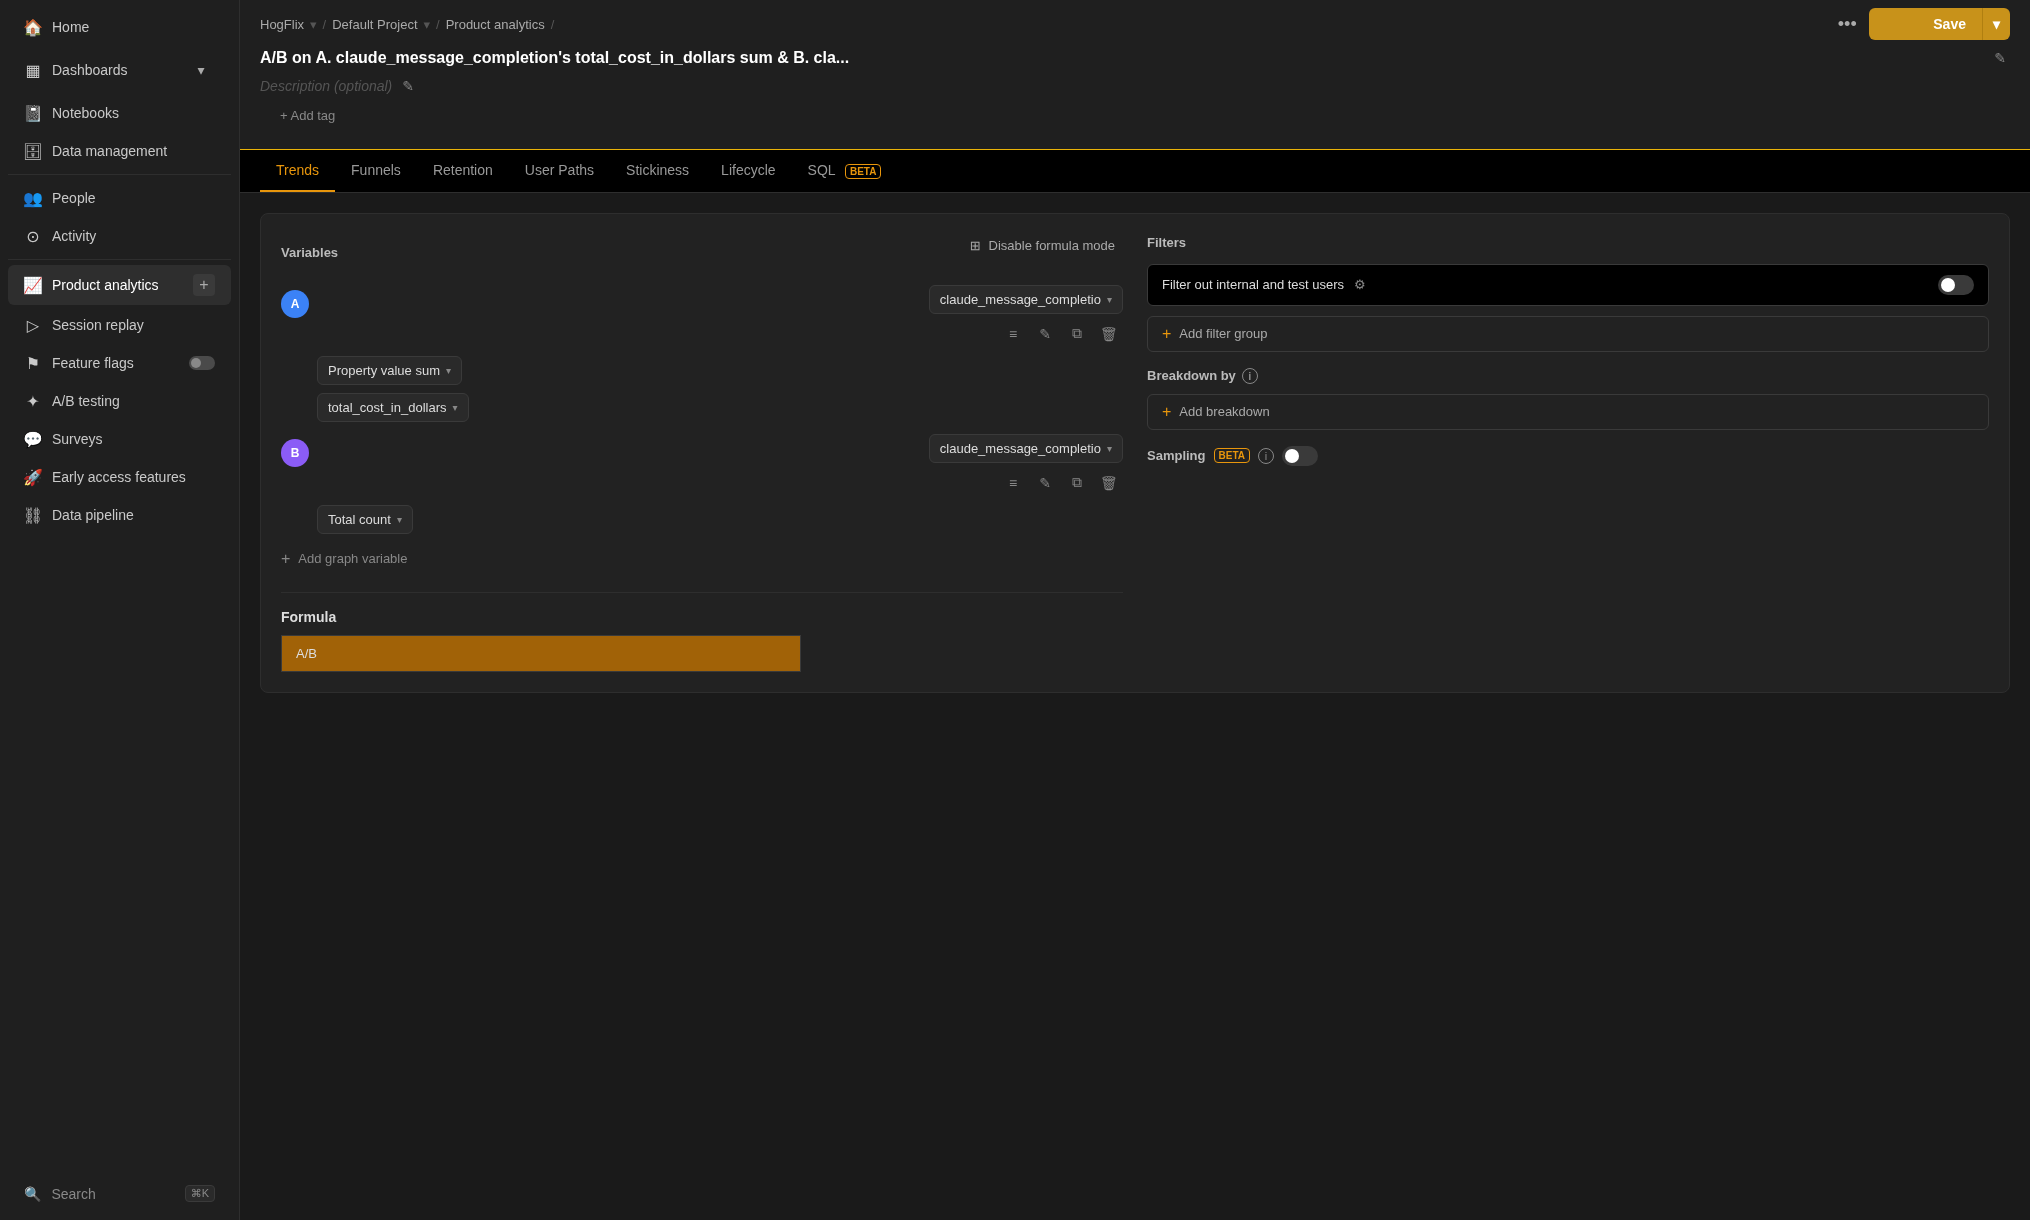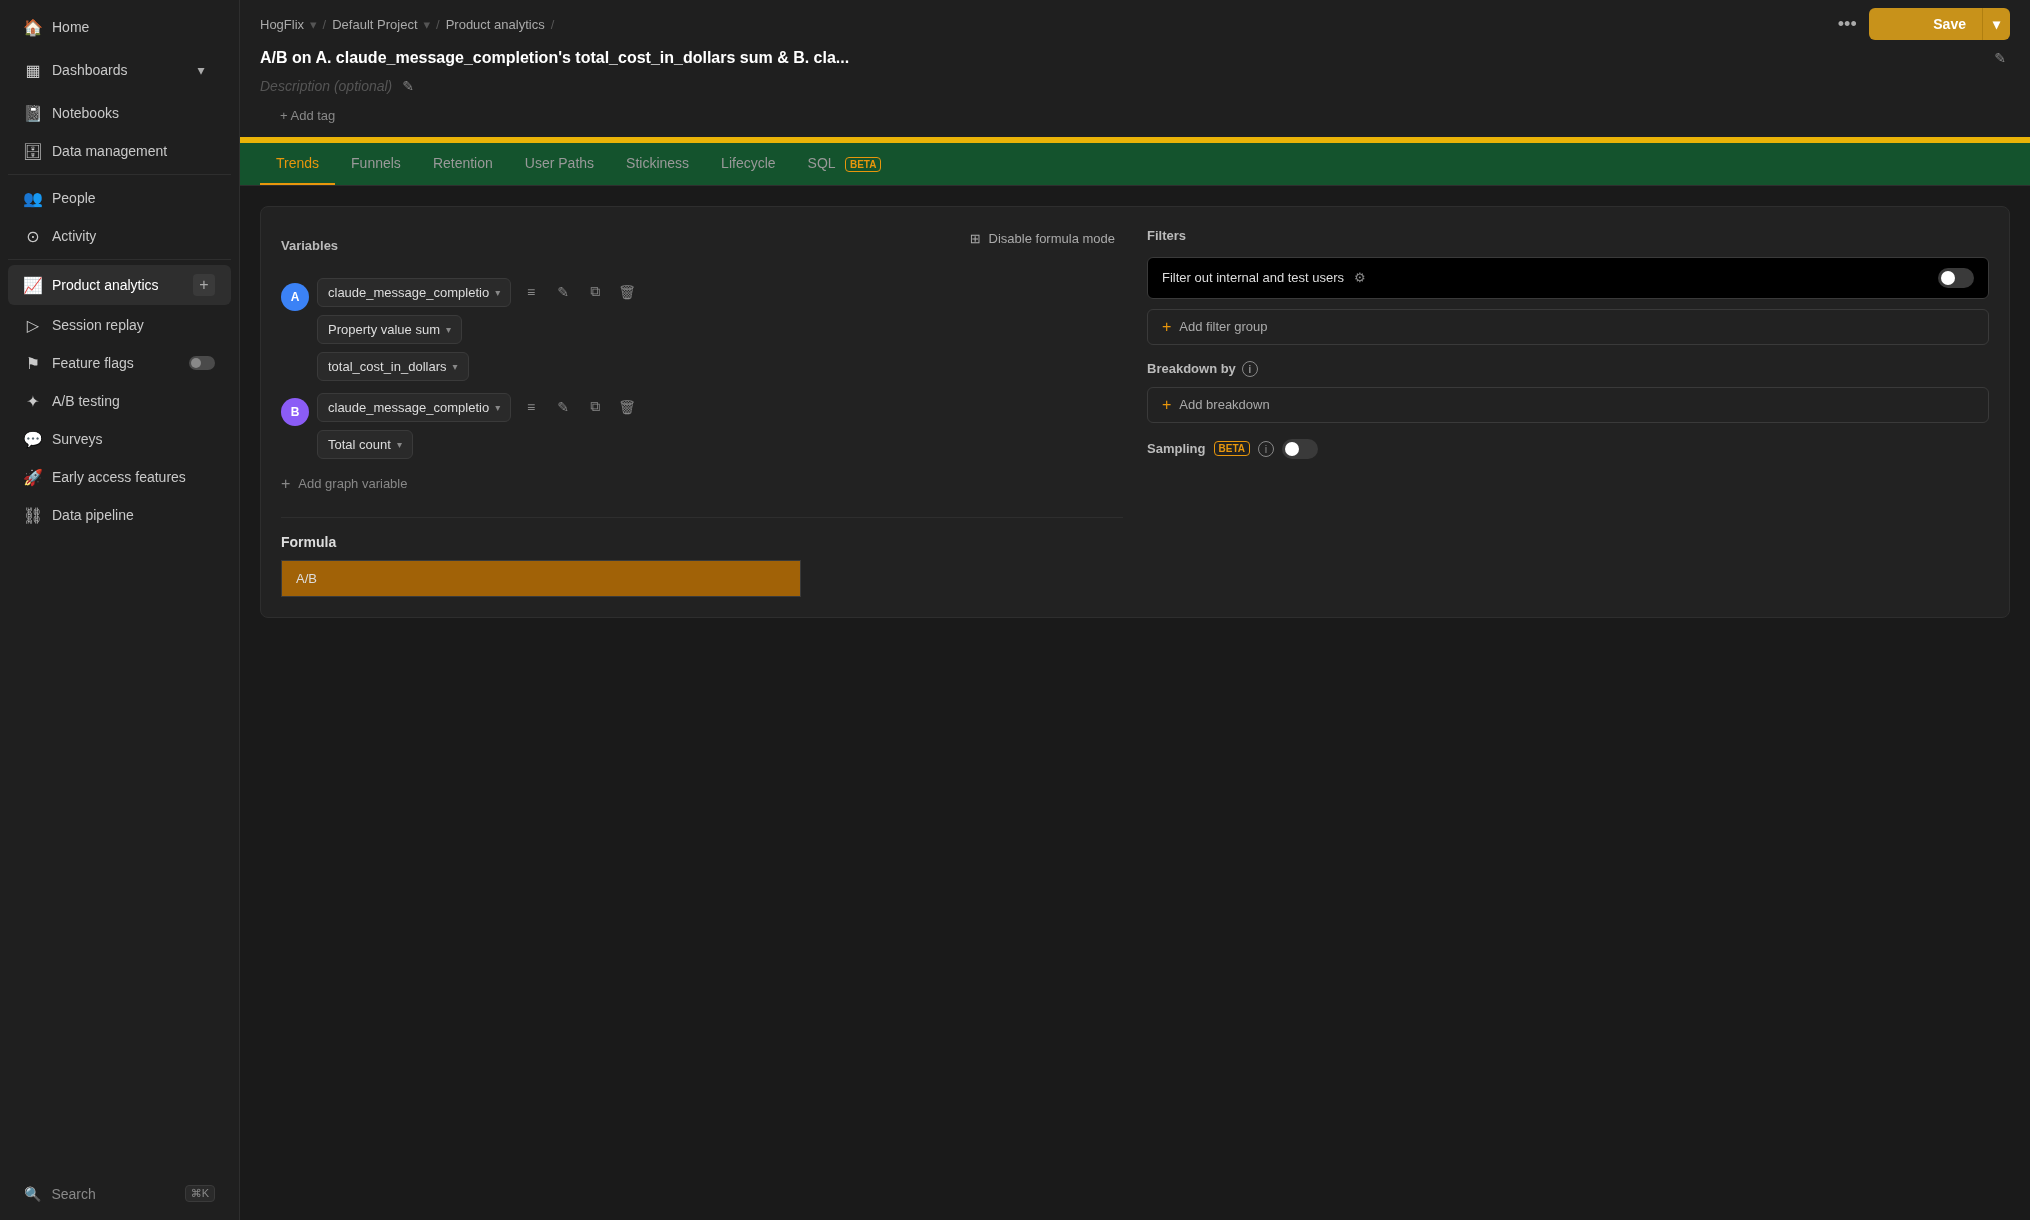--- a/index.html
+++ b/index.html
@@ -193,21 +193,21 @@
     }
 
     
     .tabs-bar {
       display: flex;
       align-items: center;
       gap: 0;
       border-bottom: 1px solid #2e2e2e;
       padding: 0 20px;
       flex-shrink: 0;
-      background: #14532d;
+      background: #000000;
     }
     .tab-item {
       padding: 12px 16px;
       cursor: pointer;
       color: #999;
       font-size: 14px;
       border-bottom: 2px solid transparent;
       margin-bottom: -1px;
       transition: color 0.15s;
     }
@@ -300,22 +300,23 @@
     .var-badge.b { background: #8b5cf6; }
 
     .var-controls {
       display: flex;
       flex-direction: column;
       gap: 8px;
       flex: 1;
     }
     .var-top-row {
       display: flex;
-      align-items: flex-start;
+      align-items: flex-end;
       gap: 6px;
+      flex-direction: column;
     }
 
     
     .dropdown {
       display: flex;
       align-items: center;
       gap: 6px;
       background: #2a2a2a;
       border: 1px solid #3a3a3a;
       border-radius: 6px;
@@ -566,21 +567,21 @@
   <div style="flex:1"></div>
   <div class="search-item">
     <span>🔍</span>
     <span>Search</span>
     <span class="search-shortcut">⌘K</span>
   </div>
 </nav>
 
 <div class="main">
 
-  <div style="background:#1f1f1f; border-bottom:6px solid #eab308; padding: 8px 20px 4px;">
+  <div style="background:#1f1f1f; border-bottom:1px solid #eab308; padding: 8px 20px 16px;">
     <div style="display:flex; align-items:center; gap:6px; margin-bottom:6px;">
       <span class="breadcrumb">
         <a>HogFlix</a>
         <span class="sep">▾</span>
         <span class="sep">/</span>
         <a>Default Project</a>
         <span class="sep">▾</span>
         <span class="sep">/</span>
         <a>Product analytics</a>
         <span class="sep">/</span>

